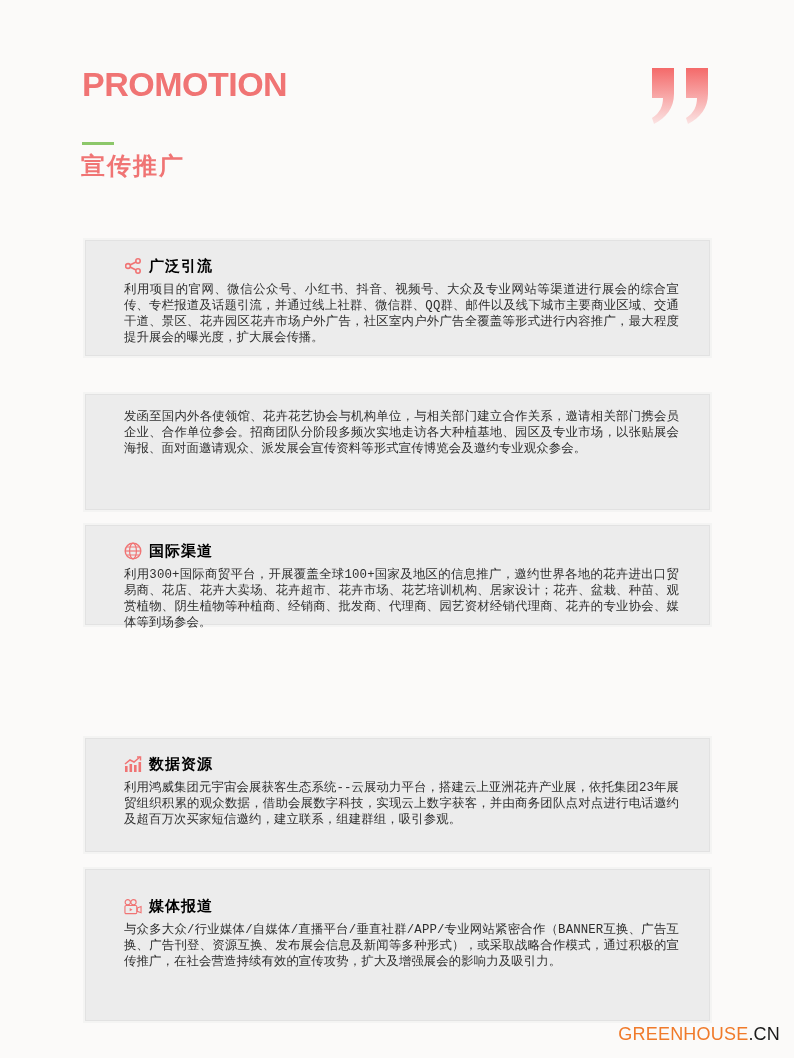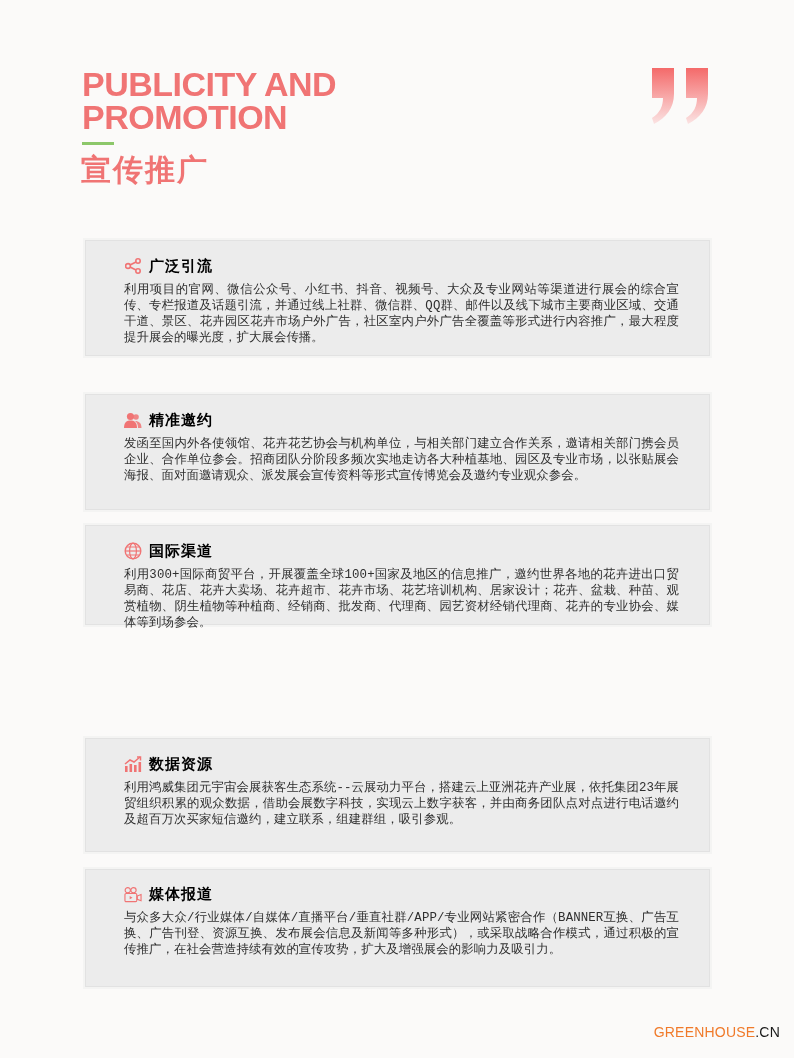--- a/index.html
+++ b/index.html
@@ -28,21 +28,21 @@
       left: 82px;
       top: 142px;
       width: 32px;
       height: 3px;
       background: #8cc76a;
     }
     .title-cn {
       position: absolute;
       left: 81px;
       top: 150px;
-      font-size: 30px;
+      font-size: 24px;
       font-weight: bold;
       color: #f07474;
       letter-spacing: 2px;
     }
     .quote-mark {
       position: absolute;
       left: 650px;
       top: 68px;
       width: 64px;
       height: 64px;
@@ -83,31 +83,30 @@
       color: #2f2f2f;
       text-align: justify;
       letter-spacing: 0.1px;
       font-family: Liberation Mono, monospace;
     }
     .footer-brand {
       position: absolute;
       right: 14px;
       top: 1024px;
       font-family: "Liberation Sans", "DejaVu Sans", sans-serif;
-      font-size: 14px;
+      font-size: 18px;
       letter-spacing: 0.2px;
     }
     .footer-brand .b1 { color: #f07a2a; }
     .footer-brand .b2 { color: #1a1a1a; }
   </style>
 </head>
 <body>
 
 <div class="title-en">
-  <span>PUBLICITY AND</span>
   <span>PROMOTION</span>
 </div>
 <div class="title-bar"></div>
 <div class="title-cn">宣传推广</div>
 
 <div class="quote-mark">
   <svg width="64" height="64" viewBox="0 0 64 64">
     <defs>
       <linearGradient id="qg" x1="0" y1="0" x2="0" y2="1">
         <stop offset="0" stop-color="#f46a6a"></stop>
@@ -129,31 +128,20 @@
         <line x1="5" y1="7" x2="11" y2="4" stroke="#f07474" stroke-width="1.6"></line>
         <line x1="5" y1="9" x2="11" y2="12" stroke="#f07474" stroke-width="1.6"></line>
       </svg>
     </span>
     <span class="card-title">广泛引流</span>
   </div>
   <div class="card-body">利用项目的官网、微信公众号、小红书、抖音、视频号、大众及专业网站等渠道进行展会的综合宣传、专栏报道及话题引流，并通过线上社群、微信群、QQ群、邮件以及线下城市主要商业区域、交通干道、景区、花卉园区花卉市场户外广告，社区室内户外广告全覆盖等形式进行内容推广，最大程度提升展会的曝光度，扩大展会传播。</div>
 </div>
 
 <div class="card" style="top:394px; height:116px;">
-  <div class="card-head">
-    <span class="card-icon">
-      <svg width="18" height="16" viewBox="0 0 18 16">
-        <circle cx="6.5" cy="4.5" r="3.6" fill="#f07474"></circle>
-        <path d="M0 16 C0 10 3 8.5 6.5 8.5 C10 8.5 13 10 13 16 Z" fill="#f07474"></path>
-        <circle cx="12" cy="5" r="2.8" fill="#f07474" opacity="0.85"></circle>
-        <path d="M11 9 C15 9 17.5 11 17.5 16 H14 C14 12.5 13 10.5 11 9 Z" fill="#f07474" opacity="0.85"></path>
-      </svg>
-    </span>
-    <span class="card-title">精准邀约</span>
-  </div>
   <div class="card-body">发函至国内外各使领馆、花卉花艺协会与机构单位，与相关部门建立合作关系，邀请相关部门携会员企业、合作单位参会。招商团队分阶段多频次实地走访各大种植基地、园区及专业市场，以张贴展会海报、面对面邀请观众、派发展会宣传资料等形式宣传博览会及邀约专业观众参会。</div>
 </div>
 
 <div class="card" style="top:525px; height:100px;">
   <div class="card-head">
     <span class="card-icon">
       <svg width="18" height="18" viewBox="0 0 18 18">
         <circle cx="9" cy="9" r="7.8" fill="none" stroke="#f07474" stroke-width="1.4"></circle>
         <ellipse cx="9" cy="9" rx="3.4" ry="7.8" fill="none" stroke="#f07474" stroke-width="1.2"></ellipse>
         <line x1="1.2" y1="9" x2="16.8" y2="9" stroke="#f07474" stroke-width="1.2"></line>
@@ -176,21 +164,21 @@
         <rect x="14.5" y="6" width="2.6" height="10" fill="#f07474"></rect>
         <polyline points="1,8 6,4 10,6 16,1" fill="none" stroke="#f07474" stroke-width="1.5"></polyline>
         <polyline points="13,1 16.5,1 16.5,4.5" fill="none" stroke="#f07474" stroke-width="1.5"></polyline>
       </svg>
     </span>
     <span class="card-title">数据资源</span>
   </div>
   <div class="card-body">利用鸿威集团元宇宙会展获客生态系统--云展动力平台，搭建云上亚洲花卉产业展，依托集团23年展贸组织积累的观众数据，借助会展数字科技，实现云上数字获客，并由商务团队点对点进行电话邀约及超百万次买家短信邀约，建立联系，组建群组，吸引参观。</div>
 </div>
 
-<div class="card" style="top:869px; height:118px; padding-top:13px;">
+<div class="card" style="top:869px; height:152px; padding-top:25px;">
   <div class="card-head">
     <span class="card-icon">
       <svg width="19" height="17" viewBox="0 0 19 17">
         <circle cx="4" cy="4" r="2.8" fill="none" stroke="#f07474" stroke-width="1.2"></circle>
         <circle cx="10" cy="4" r="2.8" fill="none" stroke="#f07474" stroke-width="1.2"></circle>
         <rect x="1" y="7.5" width="12.5" height="8.5" rx="1.2" fill="none" stroke="#f07474" stroke-width="1.2"></rect>
         <path d="M6 10 L9 11.8 L6 13.6 Z" fill="#f07474"></path>
         <path d="M14 10 L18 8.5 V15 L14 13.5 Z" fill="none" stroke="#f07474" stroke-width="1.2"></path>
       </svg>
     </span>

